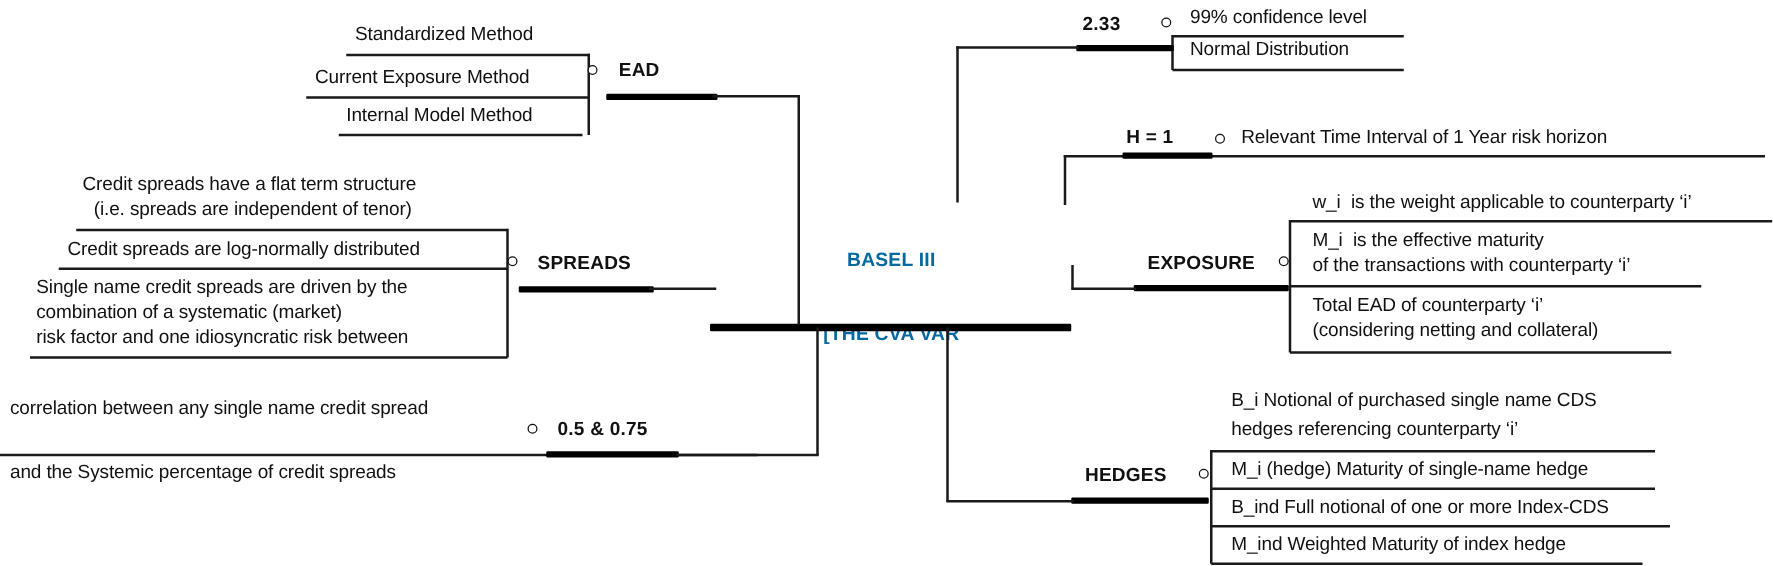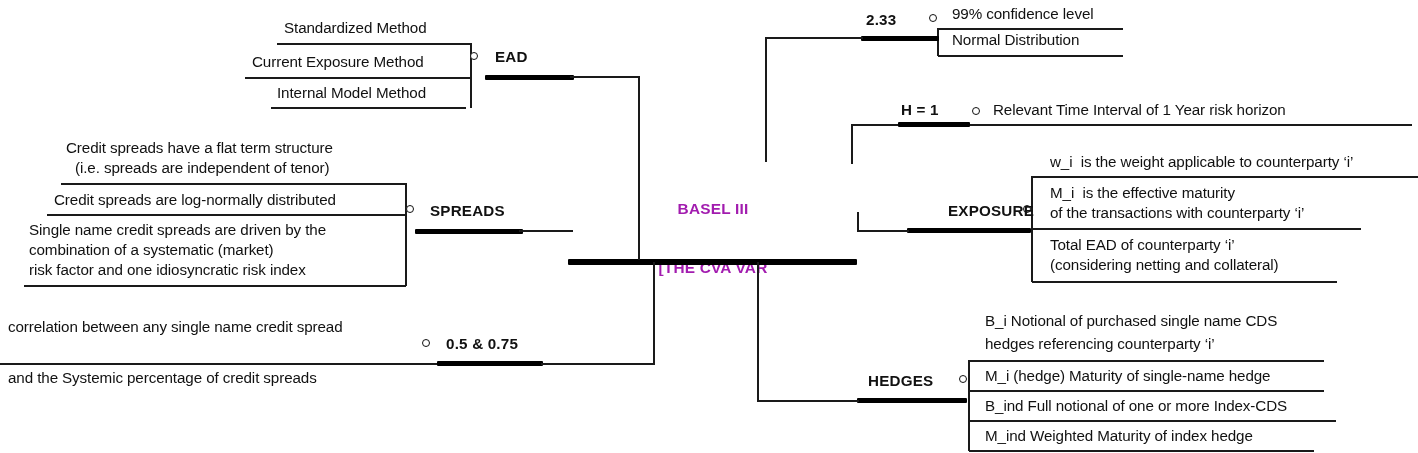--- a/index.html
+++ b/index.html
@@ -63,21 +63,21 @@
     background: #ffffff;
     box-sizing: border-box;
   }
   .central {
     position: absolute;
     font-weight: bold;
     font-size: 15.4px;
     line-height: 19.5px;
     text-align: center;
     letter-spacing: 0.2px;
-    color: #a21caf;
+    color: #0369a1;
     white-space: pre;
   }
 </style>
 </head>
 <body>
 
 <div id="canvas">
 
   <div class="central" style="left:568px; top:160px; width:290px;">
     <div>BASEL III</div>
@@ -105,21 +105,21 @@
 
   <div class="txt" style="left:66px; top:138px;">Credit spreads have a flat term structure</div>
   <div class="txt" style="left:75px; top:158px;">(i.e. spreads are independent of tenor)</div>
   <div class="rule hr" style="left:61px; top:183px; width:345px;"></div>
 
   <div class="txt" style="left:54px; top:190px;">Credit spreads are log-normally distributed</div>
   <div class="rule hr" style="left:47px; top:214px; width:359px;"></div>
 
   <div class="txt" style="left:29px; top:220px;">Single name credit spreads are driven by the</div>
   <div class="txt" style="left:29px; top:240px;text-align:center;">combination of a systematic (market)</div>
-  <div class="txt" style="left:29px; top:260px;">risk factor and one idiosyncratic risk index</div>
+  <div class="txt" style="left:29px; top:260px;">risk factor and one idiosyncratic risk between</div>
   <div class="rule hr" style="left:24px; top:285px; width:382px;"></div>
 
   <div class="rule vr" style="left:405px; top:183px; height:103px;"></div>
 
   <div class="node-dot" style="left:406px; top:205px;"></div>
   <div class="txt bold" style="left:430px; top:201px;">SPREADS</div>
   <div class="bar" style="left:415px; top:229px; width:108px;"></div>
 
   <div class="conn h" style="left:519px; top:230px; width:54px;"></div>
 
@@ -165,21 +165,21 @@
   <div class="txt" style="left:1050px; top:203px;">of the transactions with counterparty ‘i’</div>
   <div class="rule hr" style="left:1032px; top:228px; width:329px;"></div>
 
   <div class="txt" style="left:1050px; top:235px;">Total EAD of counterparty ‘i’</div>
   <div class="txt" style="left:1050px; top:255px;">(considering netting and collateral)</div>
   <div class="rule hr" style="left:1032px; top:281px; width:305px;"></div>
 
   <div class="rule vr" style="left:1031px; top:176px; height:106px;"></div>
 
   <div class="node-dot" style="left:1023px; top:205px;"></div>
-  <div class="txt bold" style="left:918px; top:201px;margin-left:30px;">EXPOSURE</div>
+  <div class="txt bold" style="left:918px; top:201px;">EXPOSURE</div>
   <div class="bar" style="left:907px; top:228px; width:124px;"></div>
 
   <div class="conn h" style="left:857px; top:230px; width:52px;"></div>
   <div class="conn v" style="left:857px; top:212px; height:19px;"></div>
 
   <div class="txt" style="left:985px; top:311px;">B_i Notional of purchased single name CDS</div>
   <div class="txt" style="left:985px; top:334px;">hedges referencing counterparty ‘i’</div>
   <div class="rule hr" style="left:969px; top:360px; width:355px;"></div>
 
   <div class="txt" style="left:985px; top:366px;">M_i (hedge) Maturity of single-name hedge</div>

